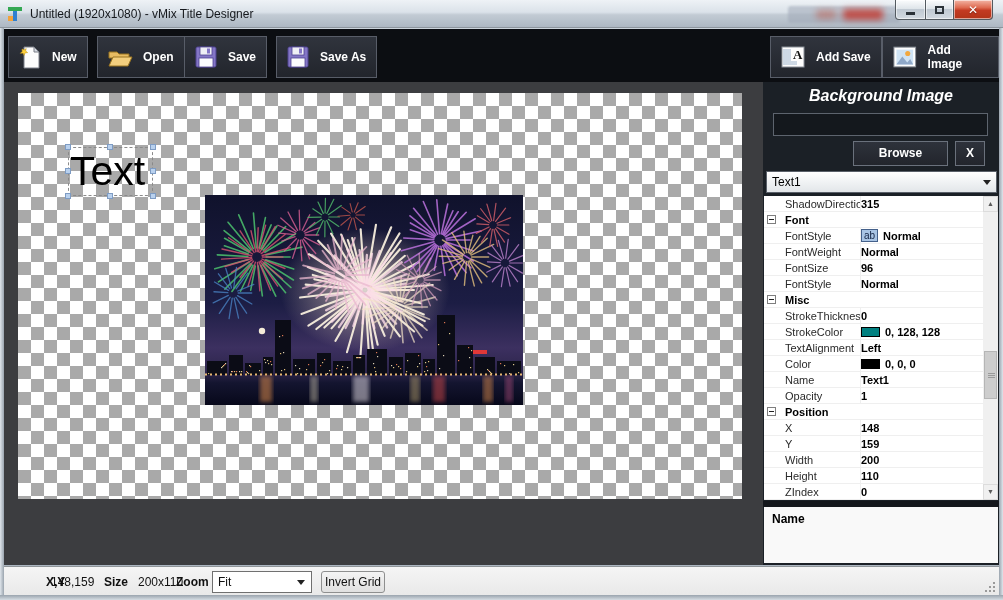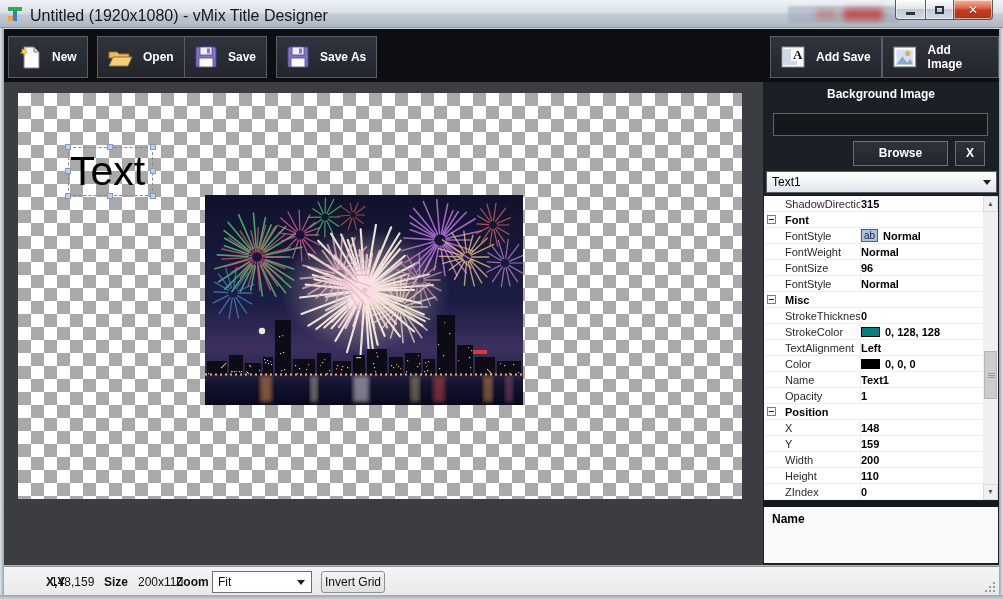--- a/index.html
+++ b/index.html
@@ -9,21 +9,21 @@
     background:linear-gradient(#cdd5dd,#aab4bf); }
 
   
   .titlebar { position:absolute; left:0; top:0; width:1003px; height:28px;
     background:linear-gradient(#eef2f6 0%,#dbe2e9 45%,#c2cbd4 55%,#aeb8c3 100%);
     border-bottom:1px solid #8d959d; }
   .app-icon { position:absolute; left:8px; top:6px; width:16px; height:16px; }
   .app-icon .bar { position:absolute; left:0; top:1px; width:14px; height:4px; background:#34a853; }
   .app-icon .stem { position:absolute; left:5px; top:5px; width:4px; height:10px; background:#2f7fd0; }
   .app-icon .sq { position:absolute; left:0; top:10px; width:5px; height:5px; background:#f2a33c; }
-  .title-text { position:absolute; left:30px; top:7px; font-size:16px; color:#15181c; }
+  .title-text { position:absolute; left:30px; top:7px; font-size:12px; color:#15181c; }
   .watermark { position:absolute; left:788px; top:6px; width:112px; height:17px; border-radius:3px;
     background:rgba(158,168,182,.55); filter:blur(1px); }
   .watermark .red1 { position:absolute; left:55px; top:3px; width:40px; height:11px;
     background:rgba(193,57,48,.85); filter:blur(3px); border-radius:2px; }
   .watermark .red2 { position:absolute; left:28px; top:4px; width:20px; height:9px;
     background:rgba(190,85,70,.5); filter:blur(3px); border-radius:2px; }
   .win-btns { position:absolute; right:10px; top:0; display:flex; }
   .wbtn { height:20px; border:1px solid #535a60; border-top:none; margin-left:-1px;
     background:linear-gradient(#fbfcfd,#dfe5ea 45%,#c0c9d2 50%,#d3dae1);
     display:flex; align-items:center; justify-content:center; position:relative;
@@ -57,21 +57,21 @@
   .fireworks { position:absolute; left:187px; top:102px; width:318px; height:210px; }
   .text-el { position:absolute; left:50px; top:54px; width:85px; height:49px; }
   .text-el .marquee { position:absolute; inset:0; border:1px dashed #8a8a8a; }
   .text-el .txt { position:absolute; left:2px; top:1px; width:81px; height:46px;
     font-size:41px; line-height:46px; color:#000; font-family:"Liberation Sans",sans-serif; }
   .handle { position:absolute; width:6px; height:6px; background:#b9d1ee; border:1px solid #7e9cc4; }
 
   
   .rpanel { position:absolute; left:763px; top:82px; width:236px; height:483px; background:#1b2026; }
   .bg-title { position:absolute; left:0; top:5px; width:236px; text-align:center;
-    color:#fff; font-size:12px; font-weight:bold; }
+    color:#fff; font-size:16px; font-weight:bold;font-style:italic; }
   .bg-input { position:absolute; left:10px; top:31px; width:215px; height:23px;
     background:#14181d; border:1px solid #5d646e; color:#ddd; font-size:12px; padding:0 4px; }
   .btn-dark { position:absolute; background:linear-gradient(#2e323b,#22252c); border:1px solid #6a717c;
     color:#fff; font-size:12px; font-weight:bold; text-align:center; cursor:default; }
   .btn-browse { left:90px; top:59px; width:95px; height:25px; line-height:23px; }
   .btn-clearx { left:192px; top:59px; width:30px; height:25px; line-height:23px; }
   .combo { position:absolute; left:3px; top:89px; width:231px; height:22px;
     background:linear-gradient(#ffffff,#e2e6e9); border:1px solid #5a6069;
     font-size:12px; color:#000; line-height:20px; padding-left:5px; }
   .combo .arrow { position:absolute; right:5px; top:8px; width:0; height:0;

